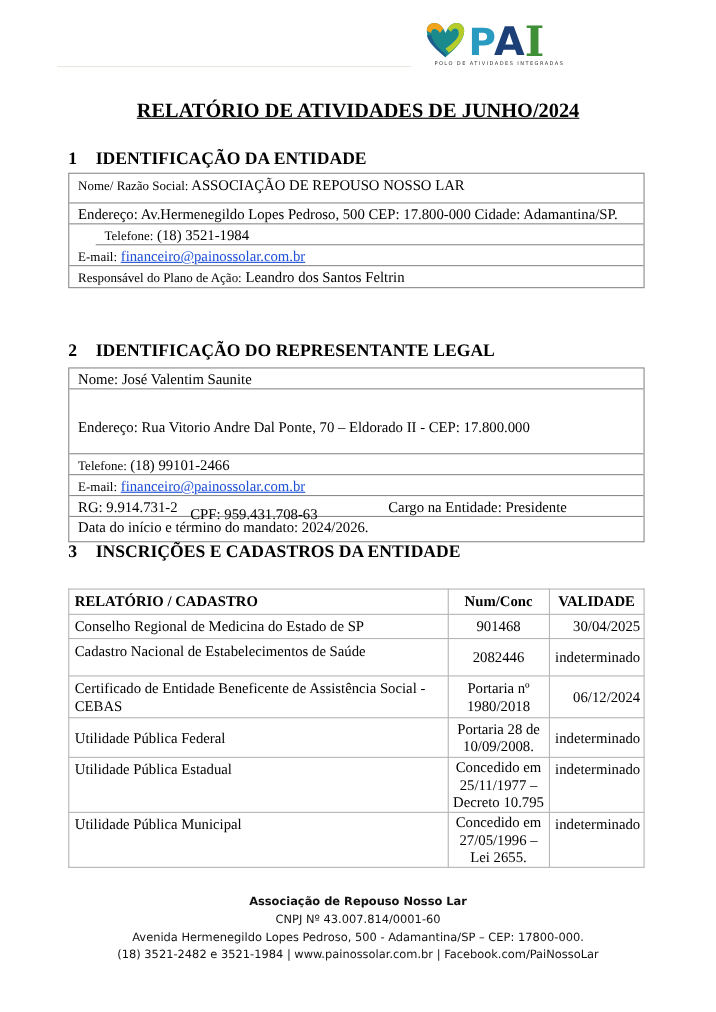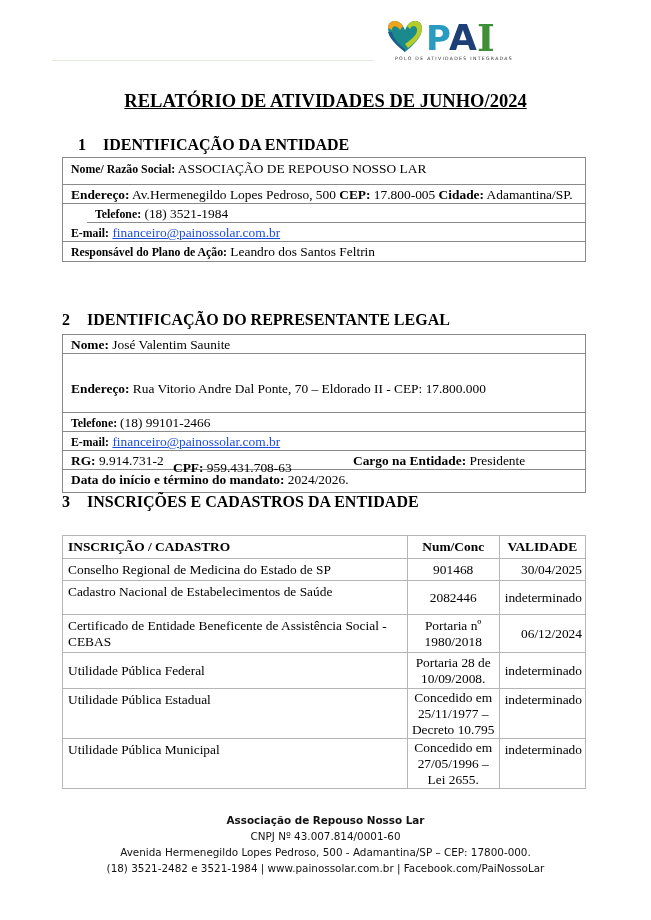--- a/index.html
+++ b/index.html
@@ -10,21 +10,21 @@
   .logo-sub { position:absolute; left:0; top:42px; width:140px; text-align:center; font-family:"DejaVu Sans", sans-serif; font-size:4.6px; letter-spacing:1.3px; color:#333; white-space:nowrap; }
 
   .title { position:absolute; left:0; width:651px; top:91px; text-align:center; font-weight:bold; font-size:18.5px; text-decoration:underline; }
 
   .sec-title { position:absolute; left:62px; font-weight:bold; font-size:16px; white-space:nowrap; }
   .sec-title .num { display:inline-block; width:25px; }
 
   .box { position:absolute; left:62px; width:524px; border:1px solid #8a8a8a; box-sizing:border-box; }
   .row { border-bottom:1px solid #8a8a8a; padding:0 0 0 8px; box-sizing:border-box; font-size:13.4px; line-height:17px; position:relative; white-space:nowrap; }
   .row:last-child { border-bottom:none; }
-  .row b { font-weight:bold; }
+  .row b { font-weight:normal; }
   .sm { font-size:11.8px; }
   .link { color:#1d4ed8; text-decoration:underline; }
   .abs { position:absolute; top:0; }
 
   table.cad { position:absolute; left:62px; top:535px; width:524px; border-collapse:collapse; font-size:13.4px; }
   table.cad td, table.cad th { border:1px solid #b5b5b5; padding:0 5px; line-height:16px; vertical-align:middle; }
   table.cad th { font-weight:bold; height:22px; }
   table.cad th.c1 { text-align:left; }
   table.cad td.c2, table.cad th.c2 { text-align:center; padding:0 1px; }
   table.cad td.c3 { text-align:right; padding-right:3px; }
@@ -47,29 +47,29 @@
     <path d="M8 18 C10 26, 16 31, 21 35 L21 38 C14 32, 6 26, 4 18 Z" fill="#1d5e8f"></path>
     <text x="42" y="36" font-family="DejaVu Sans, sans-serif" font-weight="bold" font-size="34" fill="#2a9bc0">P</text>
     <text x="65" y="36" font-family="DejaVu Sans, sans-serif" font-weight="bold" font-size="36" fill="#1c3f78">A</text>
     <text x="93" y="37" font-family="DejaVu Serif, serif" font-weight="bold" font-size="38" fill="#3f8f36">I</text>
   </svg>
   <div class="logo-sub">POLO DE ATIVIDADES INTEGRADAS</div>
 </div>
 
 <div class="title">RELATÓRIO DE ATIVIDADES DE JUNHO/2024</div>
 
-<div class="sec-title" style="top:136px;margin-left:16px;">
+<div class="sec-title" style="top:136px;">
   <span class="num">1</span><span>IDENTIFICAÇÃO DA ENTIDADE</span>
 </div>
 <div class="box" style="top:157px;">
   <div class="row" style="height:27px; padding-top:2px;">
     <b class="sm">Nome/ Razão Social:</b><span> ASSOCIAÇÃO DE REPOUSO NOSSO LAR</span>
   </div>
   <div class="row" style="height:19px; padding-top:1px;">
-    <b>Endereço:</b><span> Av.Hermenegildo Lopes Pedroso, 500 </span><b>CEP:</b><span> 17.800-005 </span><b>Cidade:</b><span> Adamantina/SP.</span>
+    <b>Endereço:</b><span> Av.Hermenegildo Lopes Pedroso, 500 </span><b>CEP:</b><span> 17.800-000 </span><b>Cidade:</b><span> Adamantina/SP.</span>
   </div>
   <div class="row" style="height:19px; padding-top:1px;margin-left:24px;">
     <b class="sm">Telefone:</b><span> (18) 3521-1984</span>
   </div>
   <div class="row" style="height:19px; padding-top:1px;">
     <b class="sm">E-mail:</b> <span class="link">financeiro@painossolar.com.br</span>
   </div>
   <div class="row" style="height:19px; padding-top:1px;">
     <b class="sm">Responsável do Plano de Ação:</b><span> Leandro dos Santos Feltrin</span>
   </div>
@@ -105,21 +105,21 @@
   <span class="num">3</span><span>INSCRIÇÕES E CADASTROS DA ENTIDADE</span>
 </div>
 <table class="cad">
   <colgroup>
       <col style="width:346px">
       <col style="width:92px">
       <col style="width:86px">
     </colgroup>
   <thead>
     <tr>
-      <th class="c1">INSCRIÇÃO / CADASTRO</th>
+      <th class="c1">RELATÓRIO / CADASTRO</th>
       <th class="c2">Num/Conc</th>
       <th class="c3">VALIDADE</th>
     </tr>
   </thead>
   <tbody>
     <tr style="height:22px;">
       <td class="c1">Conselho Regional de Medicina do Estado de SP</td>
       <td class="c2">901468</td>
       <td class="c3">30/04/2025</td>
     </tr>

